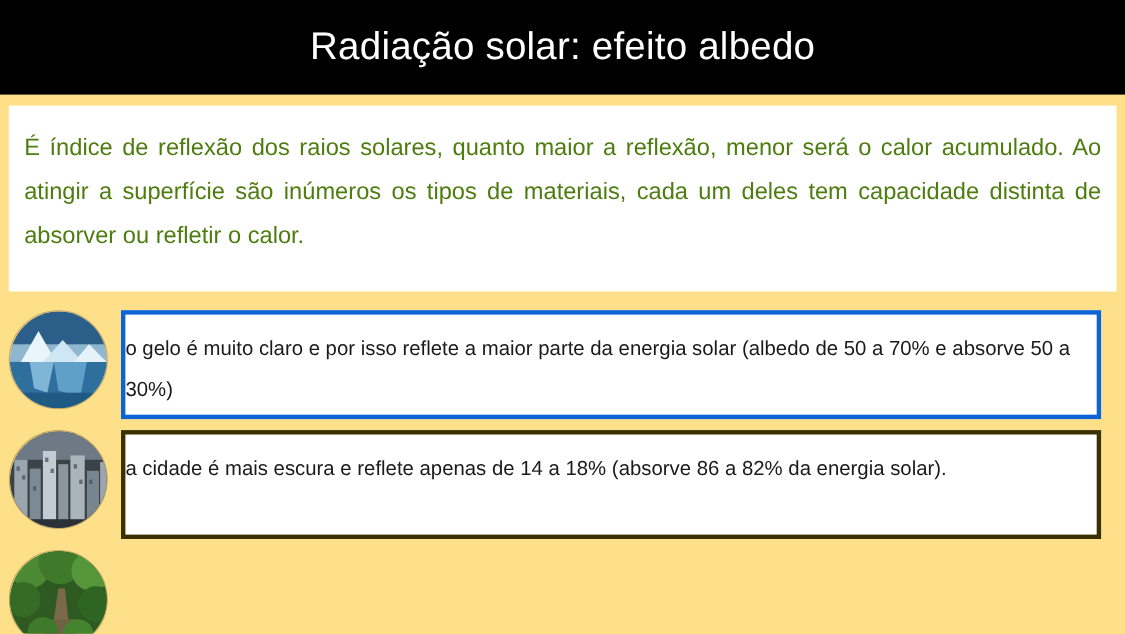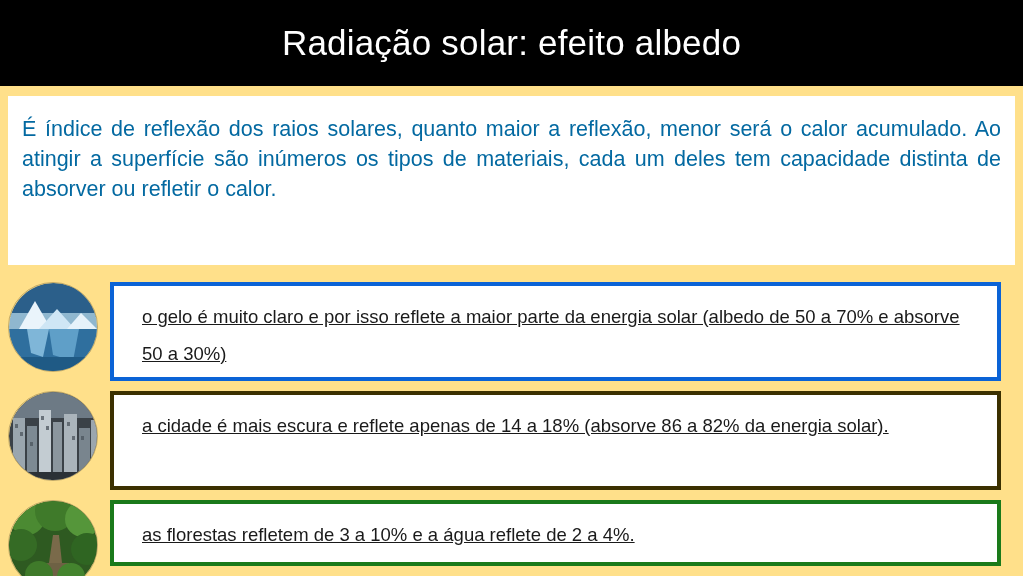--- a/index.html
+++ b/index.html
@@ -43,22 +43,22 @@
     left: 8px;
     top: 96px;
     width: 1007px;
     height: 169px;
     background: #ffffff;
     box-sizing: border-box;
     padding: 18px 14px 10px 14px;
   }
   .intro-text {
     font-size: 21.5px;
-    color: #0369a1;
-    line-height: 30px;
+    color: #4d7c0f;
+    line-height: 40px;
     text-align: justify;
     text-justify: inter-word;
     display: block;
   }
   .row {
     position: absolute;
     left: 8px;
     display: flex;
     align-items: flex-start;
   }
@@ -72,25 +72,24 @@
     border: 1px solid rgba(0,0,0,0.25);
     box-sizing: border-box;
   }
   .thumb svg { display: block; }
   .callout {
     margin-left: 12px;
     box-sizing: border-box;
     background: #ffffff;
     border-style: solid;
     border-width: 4px;
-    padding: 12px 28px;
+    padding: 12px 0;
     font-size: 18.5px;
     line-height: 37px;
     color: #1a1a1a;
-    text-decoration: underline;
   }
   .row-ice { top: 282px; }
   .row-ice .callout {
     width: 891px;
     height: 99px;
     border-color: #0b63d6;
   }
   .row-city { top: 391px; }
   .row-city .callout {
     width: 891px;
@@ -196,18 +195,15 @@
           <circle cx="12" cy="44" r="16" fill="#356b25"></circle>
           <circle cx="78" cy="48" r="16" fill="#2f6522"></circle>
           <path d="M36 90 L44 34 L50 34 L56 90 Z" fill="#7a6a4a"></path>
           <rect x="30" y="62" width="30" height="28" fill="#6e6144"></rect>
           <circle cx="30" cy="74" r="14" fill="#3f7a2a"></circle>
           <circle cx="62" cy="76" r="14" fill="#44842e"></circle>
           <rect x="38" y="80" width="14" height="10" fill="#8c7c58"></rect>
         </g>
       </svg>
     </div>
-    <div class="callout">
-      <span>as florestas refletem de 3 a 10% e a água reflete de 2 a 4%.</span>
-    </div>
   </div>
 
 </div>
 
 </body></html>

